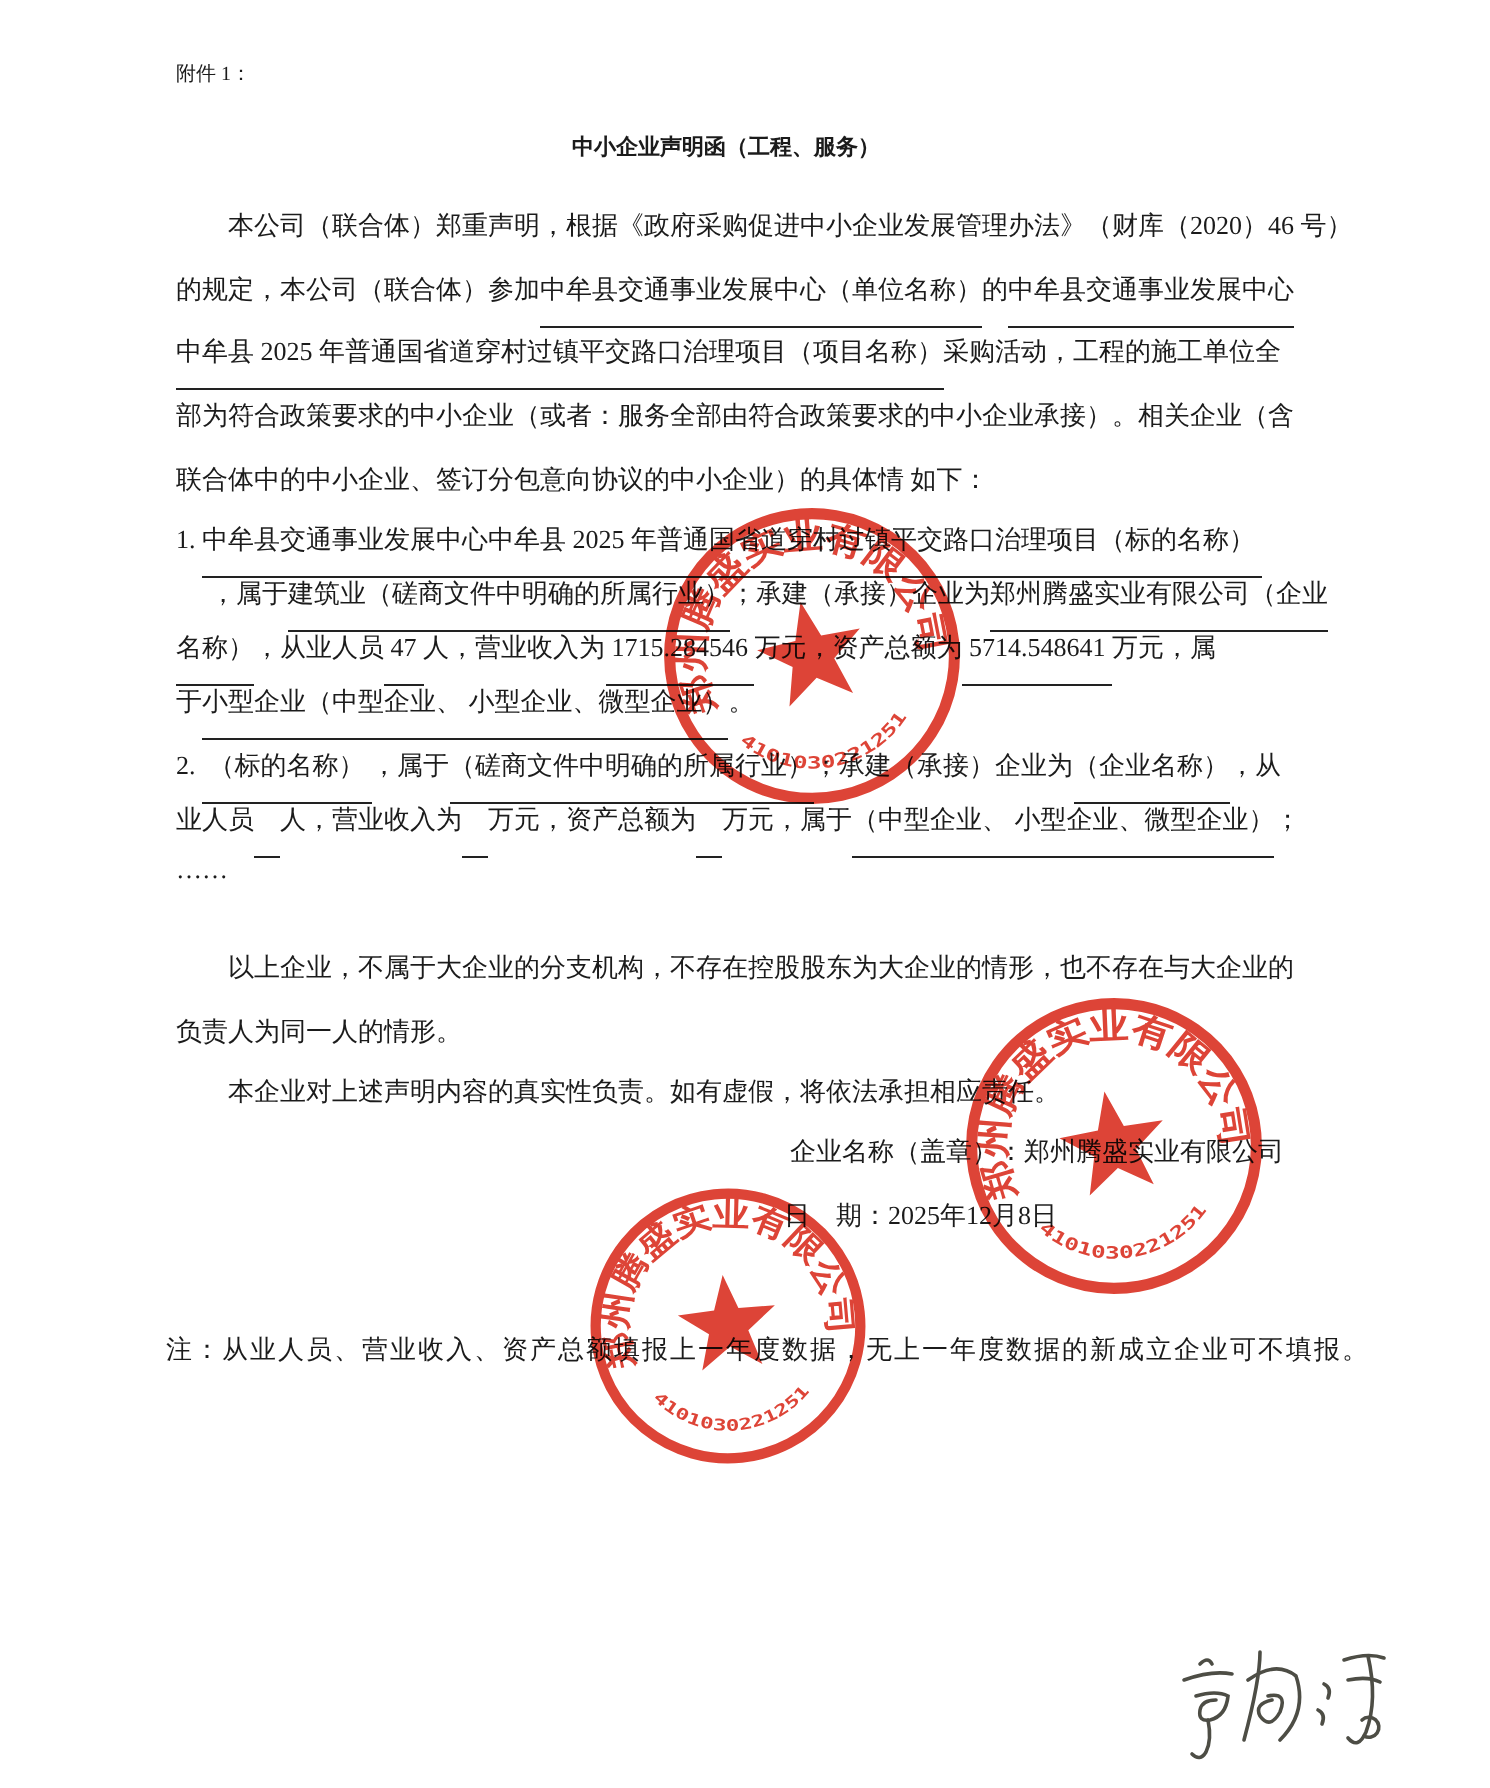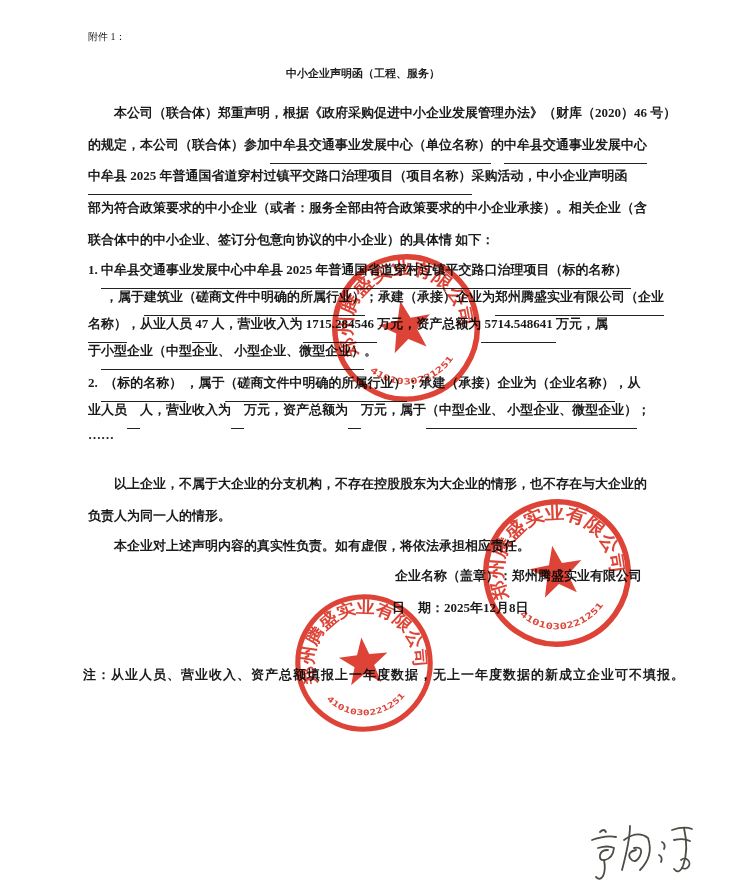--- a/index.html
+++ b/index.html
@@ -10,21 +10,20 @@
     border-right:1px solid #d6d6d6;
     font-family:"Liberation Serif","DejaVu Serif",serif;
     color:#1b1b1b;
     overflow:hidden;
   }
   .ln{
     position:absolute;
     white-space:pre;
     font-size:13px;
     line-height:16px;
-    font-weight:bold;
   }
   .u{border-bottom:1px solid #222;padding-bottom:11px;}
   .attachment{position:absolute;left:88px;top:30px;font-size:10px;}
   .doc-title{
     position:absolute;left:78px;top:66px;width:570px;
     text-align:center;font-weight:bold;font-size:11px;
     font-family:Liberation Mono, monospace;
   }
   .note{letter-spacing:1px;}
   .stamp{
@@ -48,21 +47,21 @@
 </head>
 <body>
 
 <div class="page">
 
   <div class="attachment">附件 1：</div>
   <div class="doc-title">中小企业声明函（工程、服务）</div>
 
   <div class="ln" style="left:114px;top:105px"><span>本公司（联合体）郑重声明，根据《政府采购促进中小企业发展管理办法》（财库（2020）46 号）</span></div>
   <div class="ln" style="left:88px;top:137px"><span>的规定，本公司（联合体）参加</span><span class="u">中牟县交通事业发展中心（单位名称）</span><span>的</span><span class="u">中牟县交通事业发展中心</span></div>
-  <div class="ln" style="left:88px;top:168px"><span class="u">中牟县 2025 年普通国省道穿村过镇平交路口治理项目（项目名称）</span><span>采购活动，中小企业声明函</span></div>
+  <div class="ln" style="left:88px;top:168px"><span class="u">中牟县 2025 年普通国省道穿村过镇平交路口治理项目（项目名称）</span><span>采购活动，工程的施工单位全</span></div>
   <div class="ln" style="left:88px;top:200px"><span>部为符合政策要求的中小企业（或者：服务全部由符合政策要求的中小企业承接）。相关企业（含</span></div>
   <div class="ln" style="left:88px;top:232px"><span>联合体中的中小企业、签订分包意向协议的中小企业）的具体情 如下：</span></div>
 
   <div class="ln" style="left:88px;top:262px"><span>1. </span><span class="u">中牟县交通事业发展中心中牟县 2025 年普通国省道穿村过镇平交路口治理项目（标的名称） </span></div>
   <div class="ln" style="left:105px;top:289px"><span>，属于</span><span class="u">建筑业（磋商文件中明确的所属行业）</span><span>；承建（承接）企业为</span><span class="u">郑州腾盛实业有限公司（企业</span></div>
   <div class="ln" style="left:88px;top:316px"><span class="u">名称）</span><span>，从业人员</span><span class="u"> 47 </span><span>人，营业收入为</span><span class="u"> 1715.284546 </span><span>万元，资产总额为</span><span class="u"> 5714.548641 </span><span>万元，属</span></div>
   <div class="ln" style="left:88px;top:343px"><span>于</span><span class="u">小型企业（中型企业、 小型企业、微型企业）</span><span>。</span></div>
 
   <div class="ln" style="left:88px;top:375px"><span>2. </span><span class="u"> （标的名称） </span><span>，属于</span><span class="u">（磋商文件中明确的所属行业）</span><span>；承建（承接）企业为</span><span class="u">（企业名称）</span><span>，从</span></div>
   <div class="ln" style="left:88px;top:402px"><span>业人员</span><span class="u">　</span><span>人，营业收入为</span><span class="u">　</span><span>万元，资产总额为</span><span class="u">　</span><span>万元，属于</span><span class="u">（中型企业、 小型企业、微型企业）</span><span>；</span></div>

